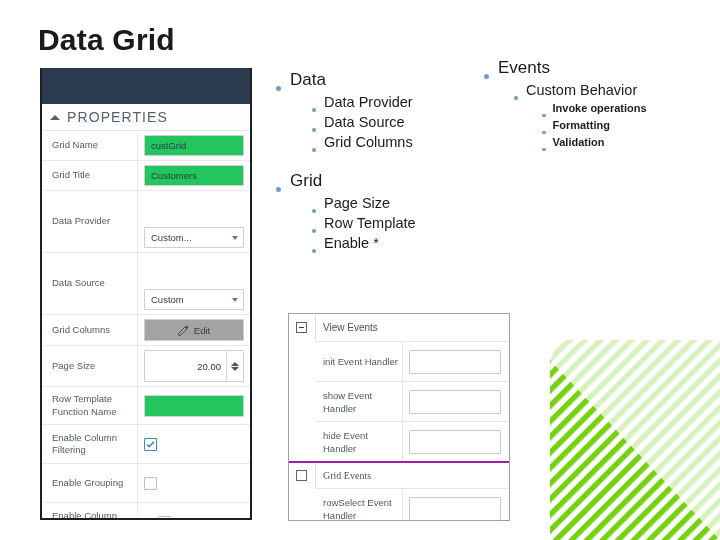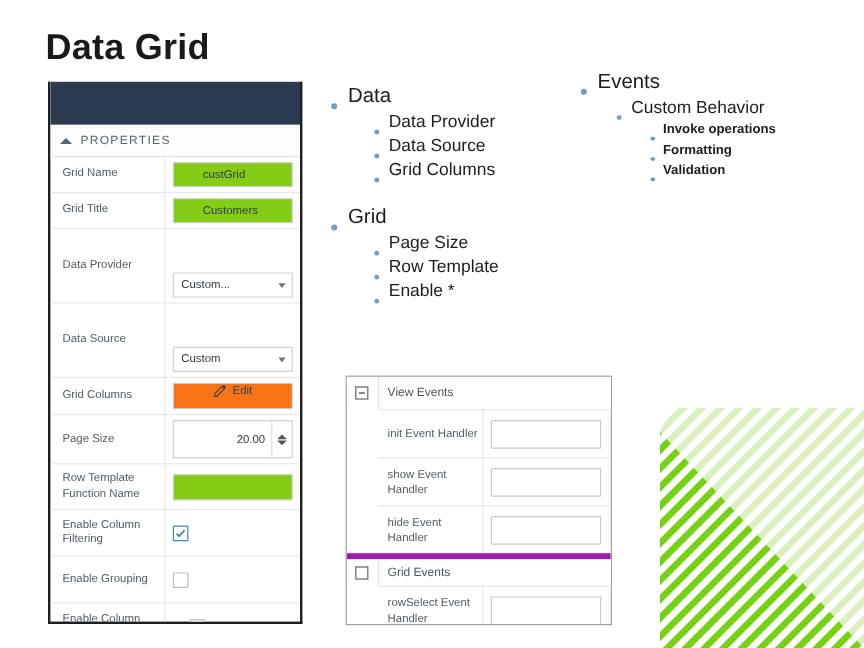--- a/index.html
+++ b/index.html
@@ -70,21 +70,21 @@
   .caret-up {
     width: 0;
     height: 0;
     border-left: 5px solid transparent;
     border-right: 5px solid transparent;
     border-bottom: 5px solid #55616e;
     margin-right: 7px;
     flex: 0 0 auto;
   }
   .panel-section-title {
-    font-size: 10px;
+    font-size: 14px;
     letter-spacing: 1.1px;
     color: #55616e;
     font-weight: 400;
   }
   .prop-table {
     width: 100%;
     box-sizing: border-box;
   }
   .prop-row {
     display: flex;
@@ -111,24 +111,24 @@
     box-sizing: border-box;
     padding: 4px 6px 4px 6px;
     display: flex;
     align-items: center;
   }
   .txt-input {
     box-sizing: border-box;
     width: 100%;
     height: 21px;
     border: 1px solid #ccd1d6;
-    background: #84cc16;
+    background: #22c55e;
     font-size: 9.5px;
     color: #2f3a45;
-    padding: 0 24px;
+    padding: 0 6px;
     display: flex;
     align-items: center;
     border-radius: 1px;
   }
   .txt-input.tall { height: 22px; }
   .select-input {
     box-sizing: border-box;
     width: 100%;
     height: 21px;
     border: 1px solid #ccd1d6;
@@ -148,22 +148,23 @@
     border-right: 3.5px solid transparent;
     border-top: 4px solid #6b7681;
     margin-left: 4px;
     flex: 0 0 auto;
   }
   .edit-btn {
     box-sizing: border-box;
     width: 100%;
     height: 22px;
     border: 1px solid #c8ced4;
-    background: #f97316;
-    display: flex;
+    background: #a3a3a3;
+    display: flex;
+    align-items: center;
     justify-content: center;
     gap: 5px;
     font-size: 9.5px;
     color: #33404d;
     border-radius: 1px;
   }
   .pencil-icon { display:block; }
   .spin-wrap {
     box-sizing: border-box;
     width: 100%;
@@ -561,21 +562,21 @@
     </div>
   </div>
 
   <div class="ev-row">
     <div class="ev-label">hide Event Handler</div>
     <div class="ev-value">
       <div class="ev-input"></div>
     </div>
   </div>
 
-  <div class="ev-group-head" style="border-top:5px solid #a21caf;">
+  <div class="ev-group-head" style="border-top:2px solid #a21caf;font-family:Liberation Serif, serif;">
     <span class="ev-toggle"></span>
     <span class="ev-group-title">Grid Events</span>
   </div>
 
   <div class="ev-row">
     <div class="ev-label">rowSelect Event Handler</div>
     <div class="ev-value">
       <div class="ev-input"></div>
     </div>
   </div>

